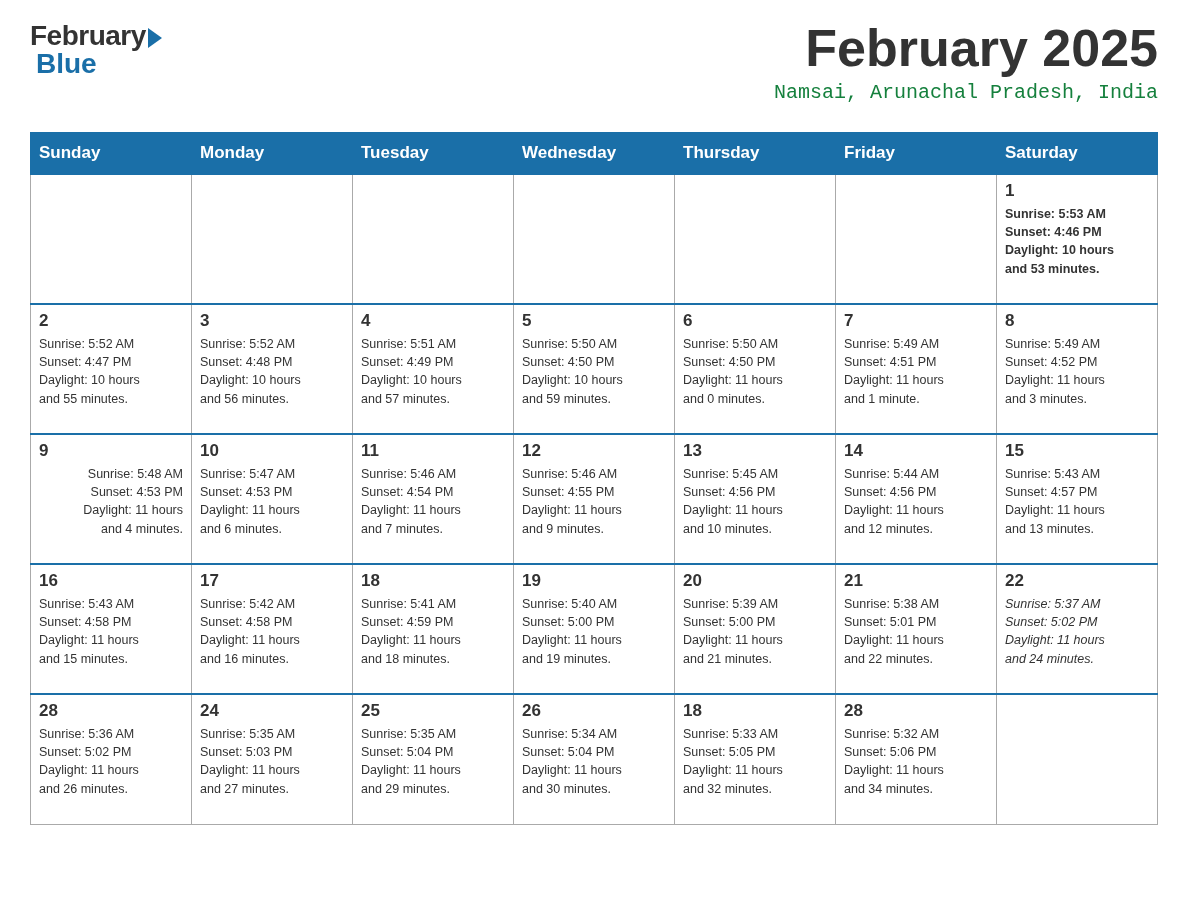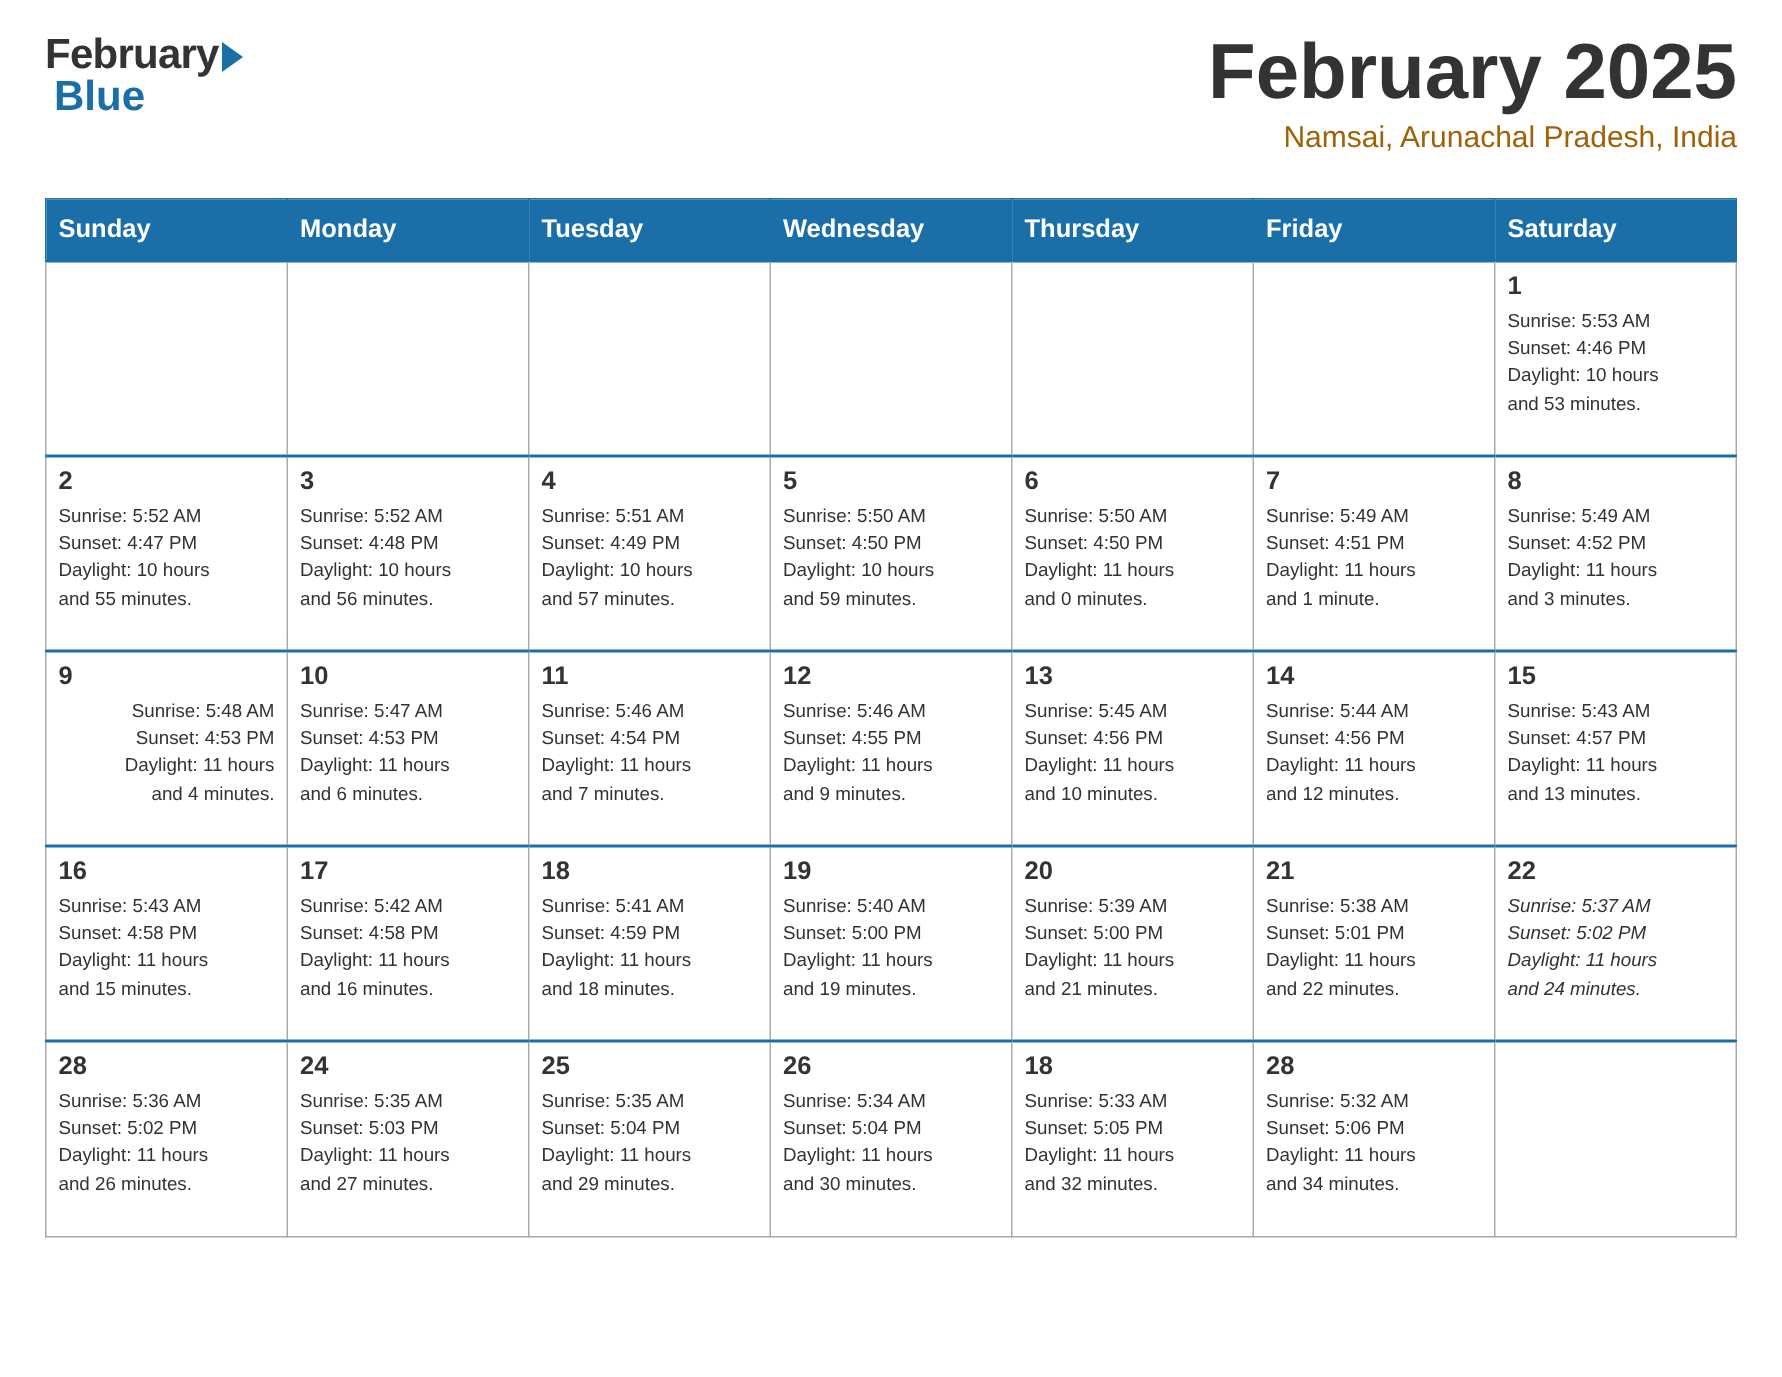--- a/index.html
+++ b/index.html
@@ -51,22 +51,23 @@
       text-align: right;
     }
     .month-title {
       font-size: 52px;
       font-weight: bold;
       color: #333;
       line-height: 1.1;
     }
     .location {
       font-size: 20px;
-      color: #a16207;
+      color: #15803d;
       margin-top: 4px;
+      font-family: Liberation Mono, monospace;
     }
     .calendar {
       width: 100%;
       border-collapse: collapse;
       margin-top: 28px;
     }
     .calendar th {
       background: #1a6fa8;
       color: #fff;
       font-size: 17px;
@@ -142,21 +143,21 @@
   <tbody id="calendar-body">
   <tr>
         <td class="empty-cell"></td>
         <td class="empty-cell"></td>
         <td class="empty-cell"></td>
         <td class="empty-cell"></td>
         <td class="empty-cell"></td>
         <td class="empty-cell"></td>
         <td>
           <span class="day-number">1</span>
-          <div class="day-info" style="white-space: pre-line;">Sunrise: 5:53 AM
+          <div class="day-info" style="white-space: pre-line; font-weight: bold;">Sunrise: 5:53 AM
 Sunset: 4:46 PM
 Daylight: 10 hours
 and 53 minutes.</div>
         </td>
       </tr>
       <tr>
         <td>
           <span class="day-number">2</span>
           <div class="day-info" style="white-space: pre-line;">Sunrise: 5:52 AM
 Sunset: 4:47 PM

